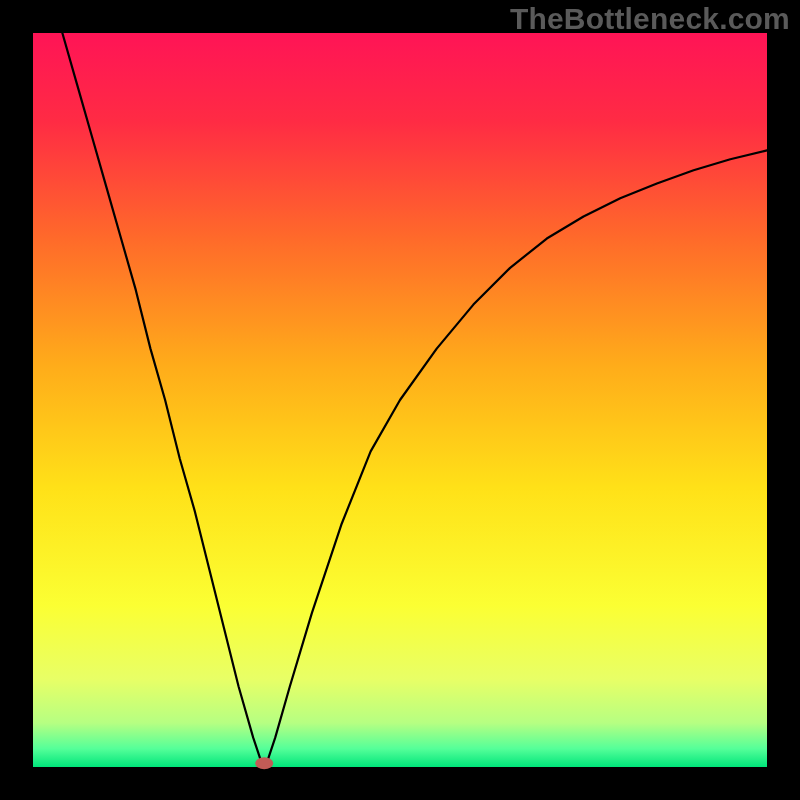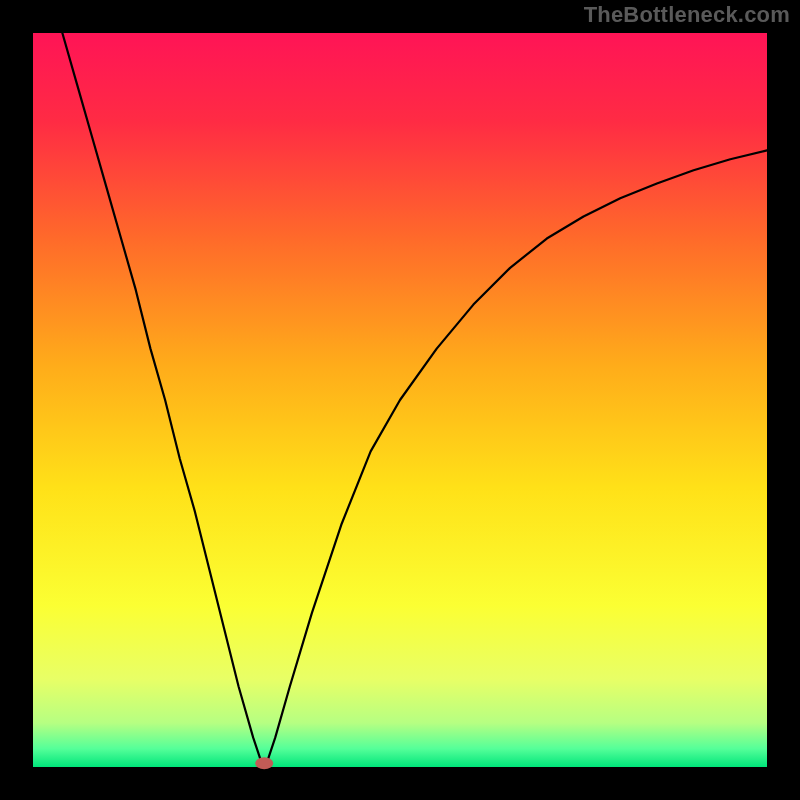--- a/index.html
+++ b/index.html
@@ -18,21 +18,21 @@
     width: 800px;
     height: 800px;
     background: #000;
   }
   .watermark {
     position: absolute;
     top: 2px;
     right: 10px;
     color: #5a5a5a;
     font-family: Arial, Helvetica, sans-serif;
-    font-size: 22px;
+    font-size: 30px;
     font-weight: bold;
     z-index: 3;
     letter-spacing: 0.2px;
   }
   svg {
     position: absolute;
     top: 0;
     left: 0;
   }
 </style>

